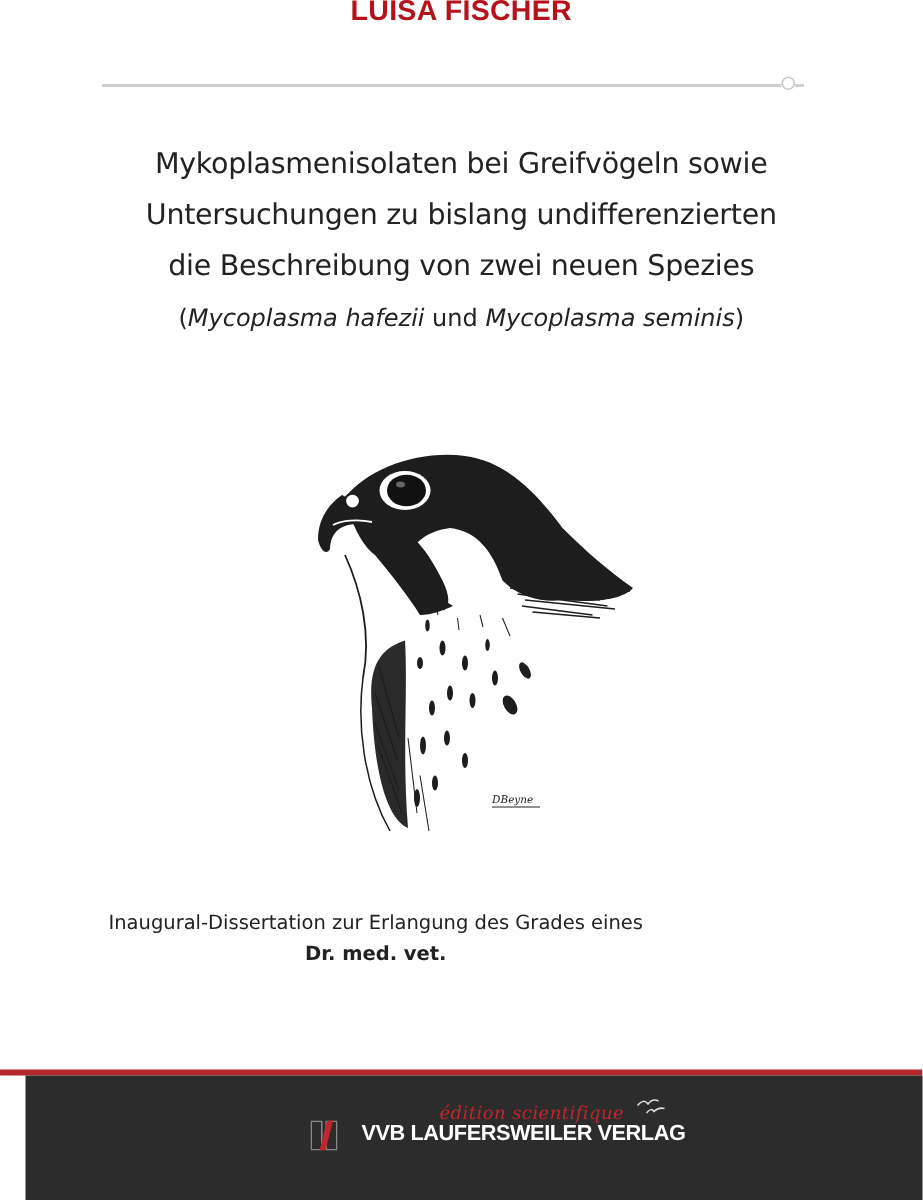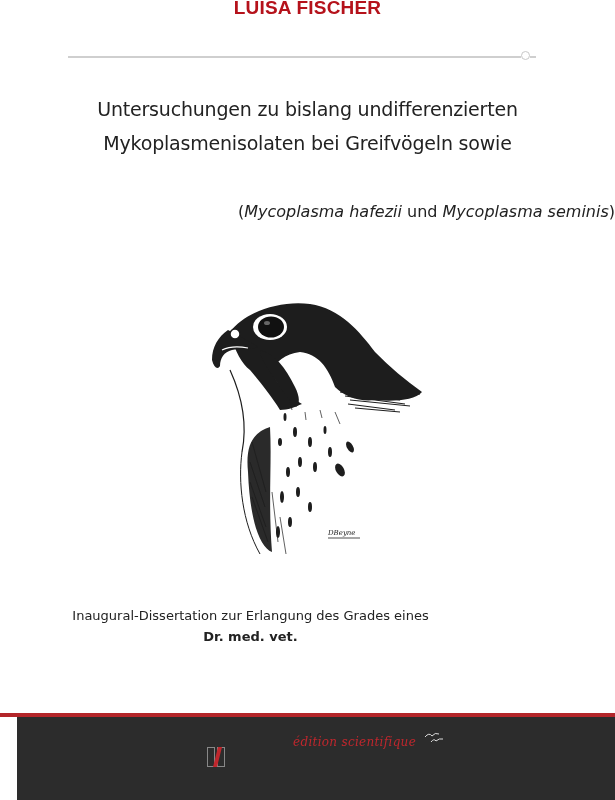--- a/index.html
+++ b/index.html
@@ -24,21 +24,21 @@
   .rule-tail {
     position: absolute; top: 56px; left: 530px; width: 6px; height: 2px; background:#cfcfcf;
   }
   .title {
     position: absolute; top: 92px; left: 0; width: 615px; text-align: center;
     font-family: "DejaVu Sans", sans-serif; font-size: 19px; line-height: 34px;
     color: #222; font-weight: normal; letter-spacing: -0.2px;
   }
   .title div { white-space: nowrap; }
   .subtitle {
-    position: absolute; top: 202px; left: 0; width: 615px; text-align: right;
+    position: absolute; top: 202px; left: 0; width: 615px; text-align: center;
     font-family: "DejaVu Sans", sans-serif; font-size: 16px; color: #222;
   }
   .subtitle i { font-style: italic; }
   .illustration {
     position: absolute; top: 292px; left: 200px; width: 230px; height: 270px;
   }
   .diss {
     position: absolute; top: 605px; left: 0; width: 501px; text-align: center;
     font-family: "DejaVu Sans", sans-serif; font-size: 13px; line-height: 21px; color: #222;
   }
@@ -70,22 +70,23 @@
 </head>
 <body>
 
 <div class="author">LUISA FISCHER</div>
 
 <div class="rule"></div>
 <div class="rule-knob"></div>
 <div class="rule-tail"></div>
 
 <div class="title">
+  <div>Mykoplasmenisolaten bei Greifvögeln sowie</div>
   <div>Untersuchungen zu bislang undifferenzierten</div>
-  <div>Mykoplasmenisolaten bei Greifvögeln sowie</div>
+  <div>die Beschreibung von zwei neuen Spezies</div>
 </div>
 
 <div class="subtitle"><span>(</span><i>Mycoplasma hafezii</i><span style="white-space:pre"> und </span><i>Mycoplasma seminis</i><span>)</span></div>
 
 <svg class="illustration" viewBox="0 0 230 270">
 
   <path d="M30 40 C45 20 80 8 110 12 C140 16 160 40 175 60 C190 75 205 88 222 100 C215 108 195 110 175 108 C160 110 145 105 135 95 C128 75 118 62 100 60 C85 62 75 70 72 80 C78 95 90 105 102 112 C95 115 88 118 80 118 C72 105 60 90 50 78 C42 72 35 60 30 40 Z" fill="#1d1d1d"></path>
 
   <path d="M28 38 C18 45 12 55 12 68 C14 76 18 78 20 74 C20 66 24 60 32 58 C40 56 52 58 58 55 C50 50 40 44 28 38 Z" fill="#1d1d1d"></path>
   <path d="M22 58 C28 55 38 54 48 56" stroke="#fff" stroke-width="1.2" fill="none"></path>
@@ -160,14 +161,15 @@
     <svg class="logo-mark" viewBox="0 0 18 20">
       <rect x="0.5" y="0.5" width="7" height="19" fill="none" stroke="#888" stroke-width="1"></rect>
       <rect x="10.5" y="0.5" width="7" height="19" fill="none" stroke="#888" stroke-width="1"></rect>
       <polygon points="6,20 11,0 15,0 10,20" fill="#c0272d"></polygon>
     </svg>
     <span class="logo-script">édition scientifique</span>
     <svg class="logo-birds" viewBox="0 0 22 16">
       <path d="M2 8 Q6 3 9 7 Q12 3 16 5" stroke="#ddd" stroke-width="1" fill="none"></path>
       <path d="M8 13 Q11 9 13 12 Q16 9 20 10" stroke="#ddd" stroke-width="1" fill="none"></path>
     </svg>
+    <span class="logo-text">VVB LAUFERSWEILER VERLAG</span>
   </div>
 </div>
 
 </body></html>

